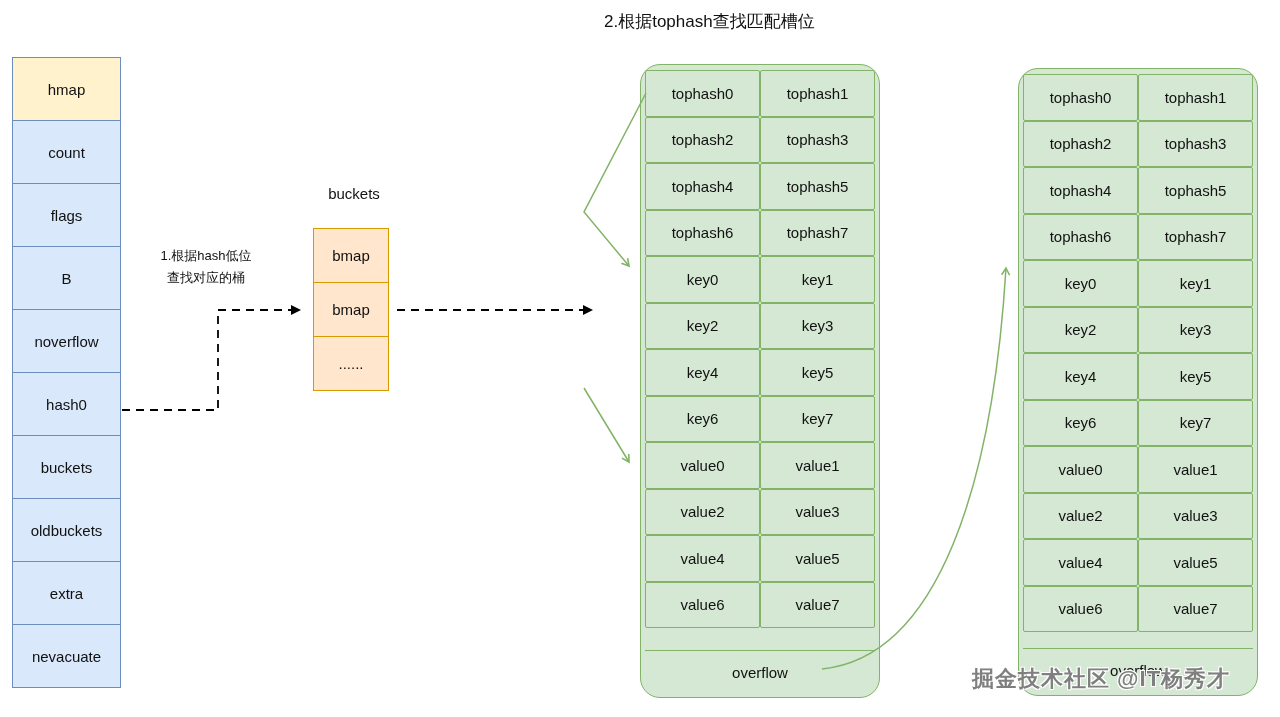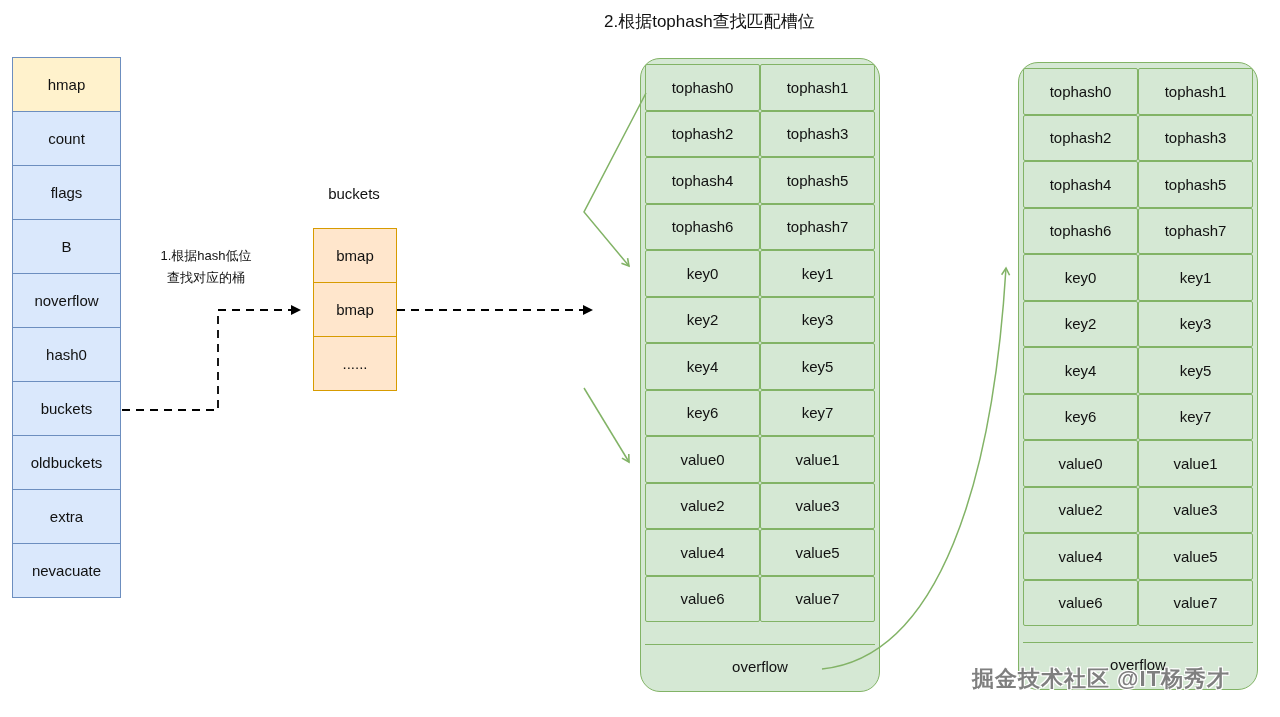--- a/index.html
+++ b/index.html
@@ -29,42 +29,43 @@
   .watermark {
     position:absolute; left:972px; top:664px;
     font-size:22px; font-weight:600; color:#7f7f7f; letter-spacing:1px;
     text-shadow:-1px -1px 0 #fff, 1px -1px 0 #fff, -1px 1px 0 #fff, 1px 1px 0 #fff;
     z-index:30;
   }
 
   
   .hmap-table { position:absolute; left:12px; top:57px; width:109px; z-index:5; }
   .hmap-cell {
-    height:55px; margin-top:-1px;
+    height:64px; margin-top:-1px;
     border:1px solid #6C8EBF; background:#DAE8FC;
     display:flex; align-items:center; justify-content:center;
     font-size:15px;
   }
   .hmap-header { background:#FFF2CC; margin-top:0; }
 
   
-  .bmap-stack { position:absolute; left:313px; top:228px; width:84px; z-index:5; }
+  .bmap-stack { position:absolute; left:313px; top:228px; width:76px; z-index:5; }
   .bmap-cell {
     height:55px; margin-top:-1px;
     border:1px solid #D79B00; background:#FFE6CC;
     display:flex; align-items:center; justify-content:center;
     font-size:15px;
   }
   .bmap-cell:first-child { margin-top:0; }
 
   
   .bucket {
     position:absolute; width:240px;
     background:#D5E8D4; border:1px solid #82B366; border-radius:20px;
     z-index:5;
+    margin-top:6px;
   }
   .bucket1 { left:640px; top:58px;  height:634px; }
   .bucket2 { left:1018px; top:62px; height:628px; }
   .bucket-grid {
     position:absolute; left:4px; right:4px; top:5px;
     display:grid; grid-template-columns:1fr 1fr;
   }
   .cell {
     height:46.5px;
     border:1px solid #82B366; background:#D5E8D4; border-radius:2px;

